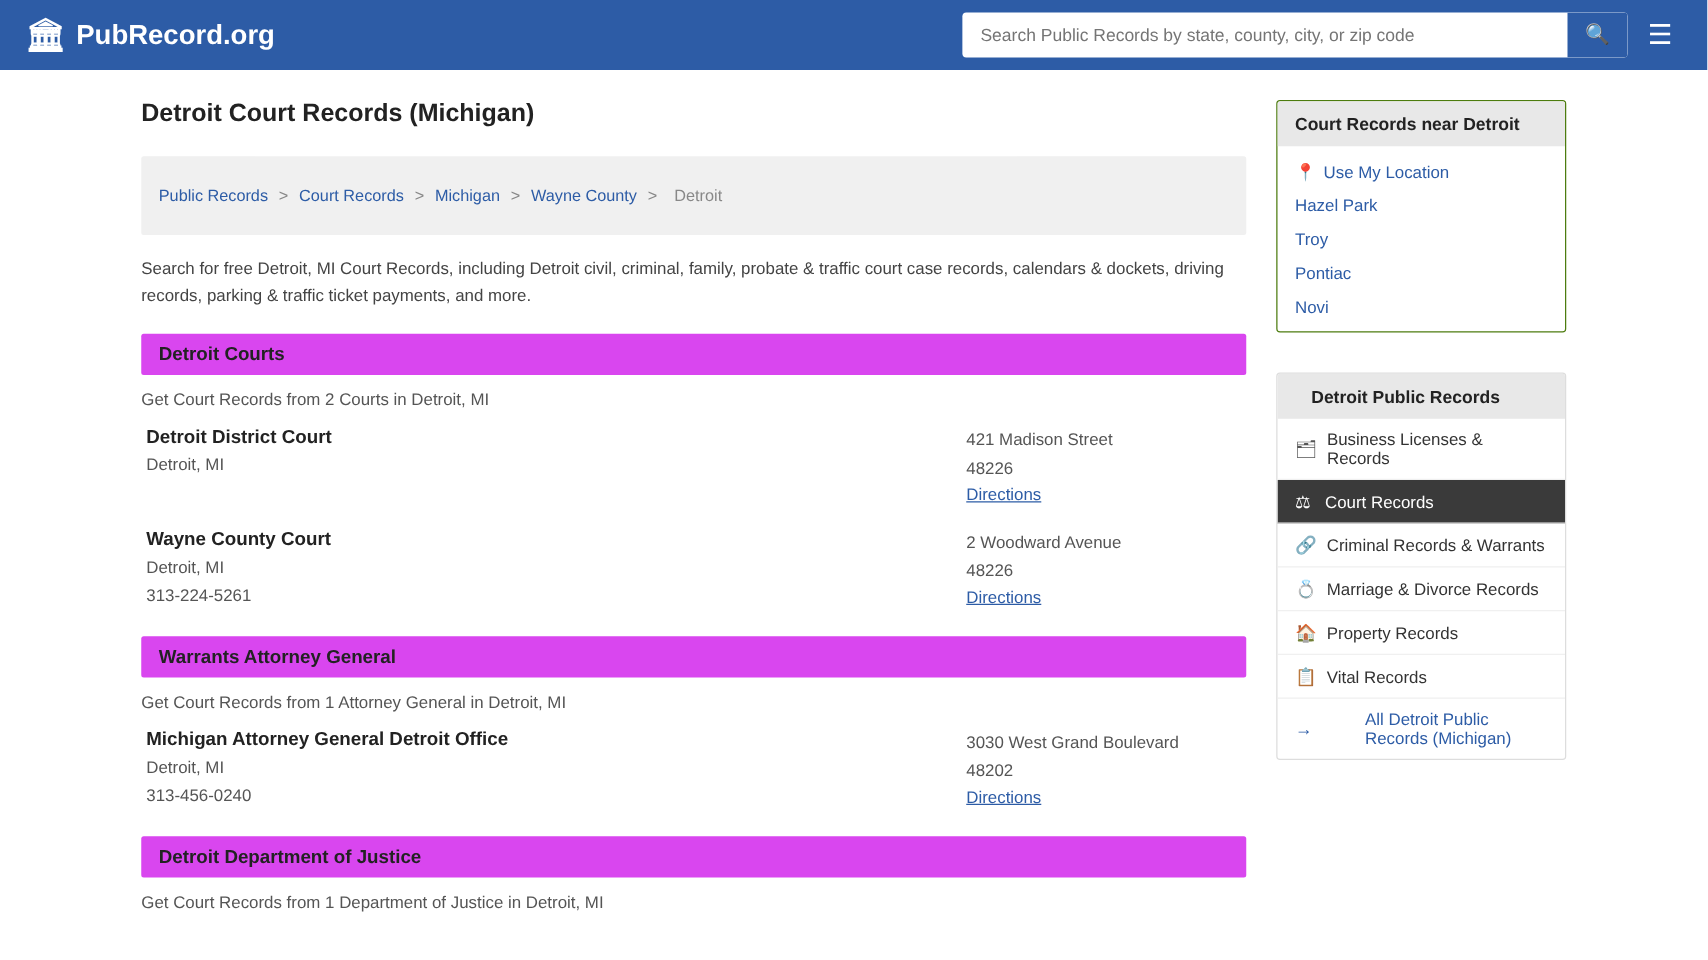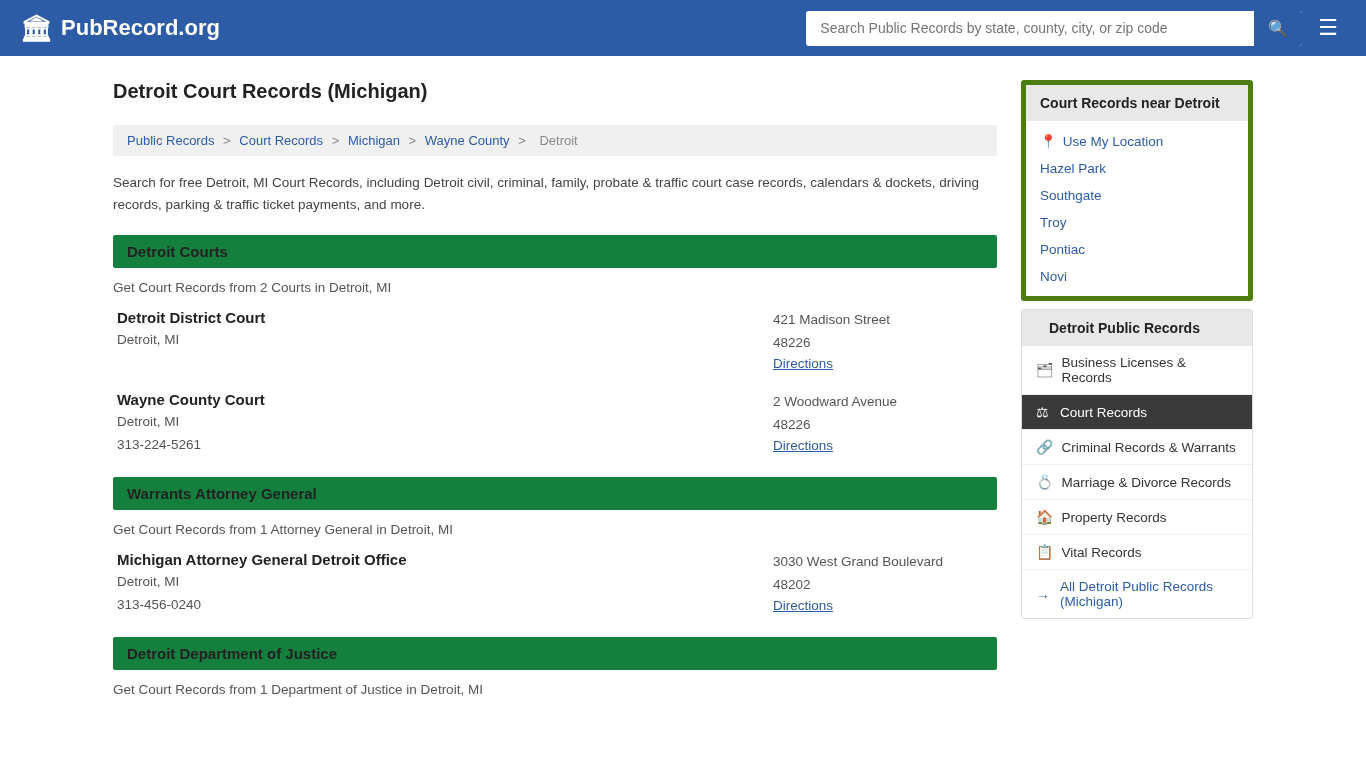--- a/index.html
+++ b/index.html
@@ -35,21 +35,21 @@
       display: flex;
       align-items: center;
       background: #fff;
       border-radius: 3px;
       overflow: hidden;
     }
     .search-bar input {
       border: none;
       outline: none;
       padding: 8px 14px;
-      width: 448px;
+      width: 484px;
       font-size: 14px;
       color: #666;
     }
     .search-bar button {
       background: #2d5ca6;
       border: none;
       color: #fff;
       padding: 8px 14px;
       cursor: pointer;
       font-size: 16px;
@@ -79,21 +79,21 @@
     .page-title {
       font-size: 20px;
       font-weight: bold;
       color: #222;
       margin-bottom: 22px;
     }
 
     
     .breadcrumb {
       background: #f0f0f0;
-      padding: 8px 14px;
+      padding: 24px 14px;
       font-size: 13px;
       color: #555;
       margin-bottom: 16px;
       border-radius: 2px;
     }
     .breadcrumb a {
       color: #2d5ca6;
       text-decoration: none;
     }
     .breadcrumb span {
@@ -104,21 +104,21 @@
     
     .description {
       font-size: 13.5px;
       color: #444;
       line-height: 1.6;
       margin-bottom: 20px;
     }
 
     
     .section-header {
-      background: #15803d;
+      background: #d946ef;
       padding: 8px 14px;
       font-size: 15px;
       font-weight: bold;
       color: #222;
       margin-bottom: 12px;
       border-radius: 2px;
     }
 
     
     .court-entry {
@@ -164,23 +164,23 @@
       margin-bottom: 14px;
     }
 
     
     .sidebar {
       width: 232px;
       flex-shrink: 0;
     }
 
     .sidebar-near-section {
-      border: 5px solid #4d7c0f;
+      border: 1px solid #4d7c0f;
       border-radius: 3px;
-      margin-bottom: 8px;
+      margin-bottom: 32px;
       overflow: hidden;
     }
     .sidebar-near-header {
       background: #e8e8e8;
       padding: 10px 14px;
       font-size: 14px;
       font-weight: bold;
       color: #222;
     }
     .sidebar-near-list {
@@ -245,20 +245,21 @@
     .sidebar-icon {
       font-size: 14px;
       color: #555;
       min-width: 16px;
     }
     .sidebar-pub-list li.active .sidebar-icon {
       color: #fff;
     }
     .all-records-item a {
       color: #2d5ca6 !important;
+      margin-left: 32px;
     }
     .all-records-item .sidebar-icon {
       color: #2d5ca6;
     }
   </style>
 </head>
 <body>
 
 <header class="header">
   <a class="header-logo" href="#">
@@ -352,21 +353,20 @@
   <aside class="sidebar">
 
     <div class="sidebar-near-section">
       <div class="sidebar-near-header">Court Records near Detroit</div>
       <ul class="sidebar-near-list">
         <li class="use-location">
           <span>📍</span>
           <span>Use My Location</span>
         </li>
         <li><a href="#">Hazel Park</a></li>
-        <li><a href="#">Southgate</a></li>
         <li><a href="#">Troy</a></li>
         <li><a href="#">Pontiac</a></li>
         <li><a href="#">Novi</a></li>
       </ul>
     </div>
 
     <div class="sidebar-pub-section">
       <div class="sidebar-pub-header">Detroit Public Records</div>
       <ul class="sidebar-pub-list">
         <li>

